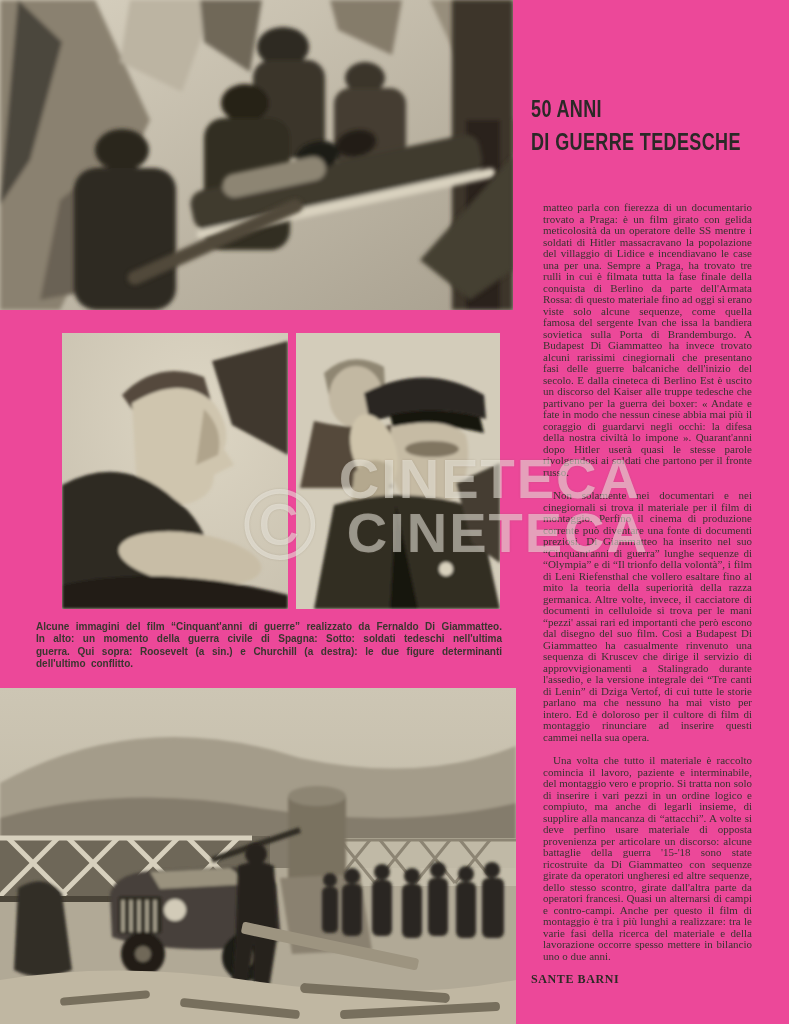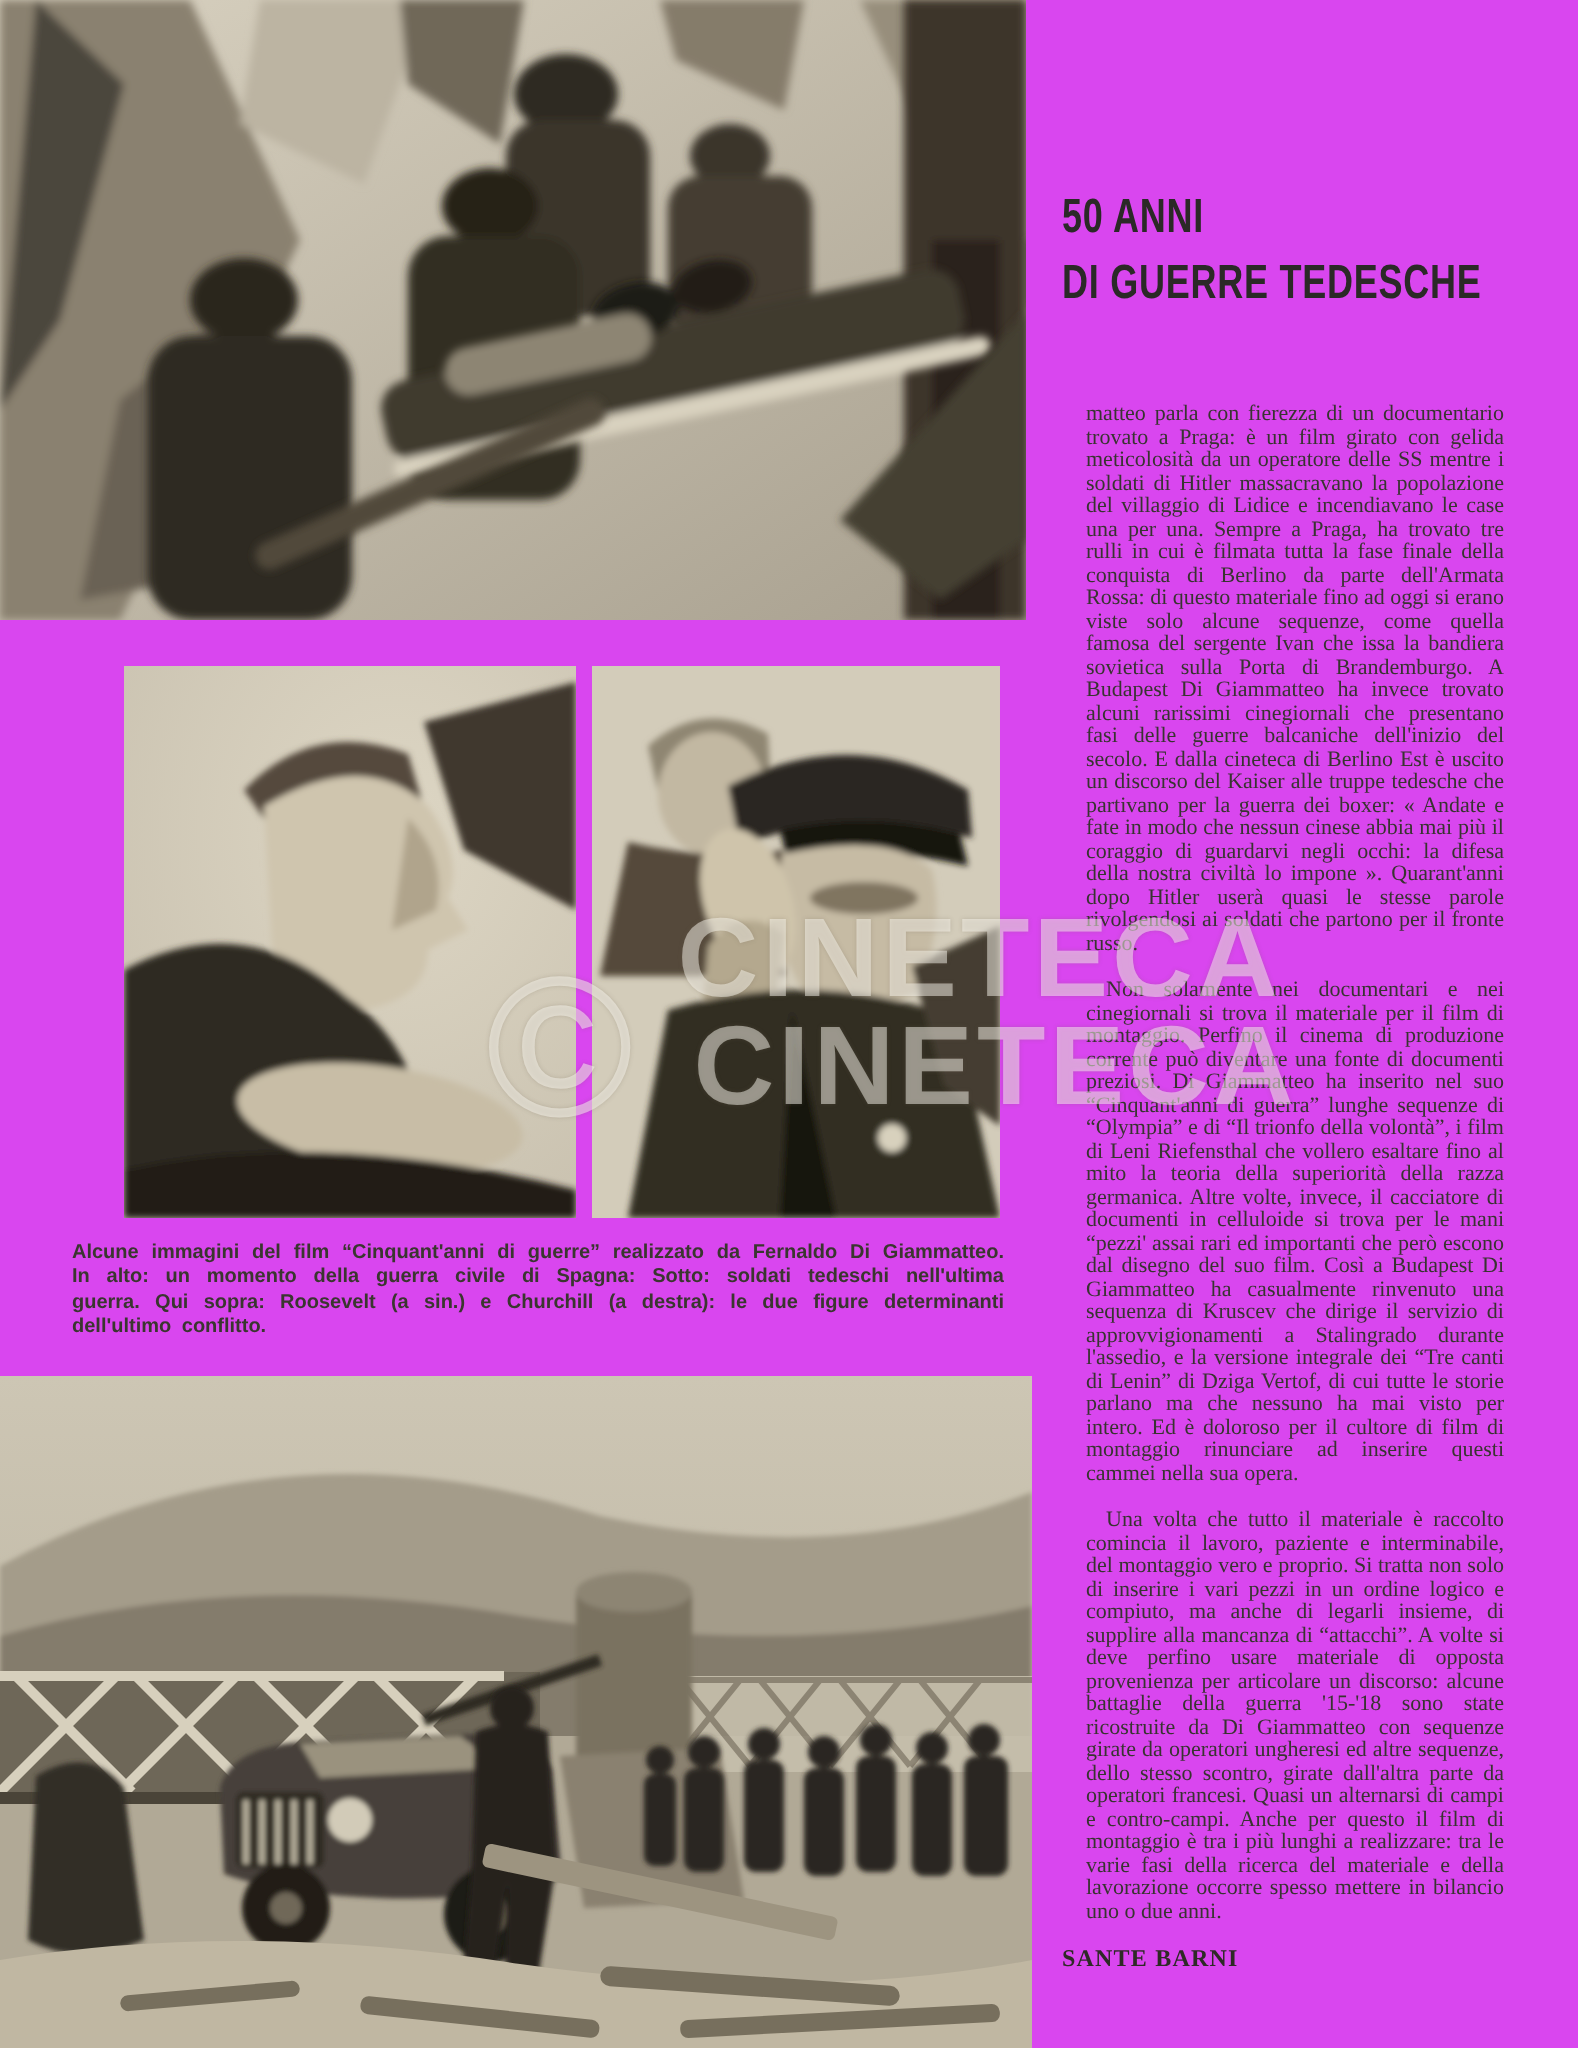--- a/index.html
+++ b/index.html
@@ -1,18 +1,18 @@
 <!DOCTYPE html>
 <html><head>
 <meta charset="utf-8">
 <style>
   html,body{margin:0;padding:0;background:#b9b2a2;}
   .page{
     position:relative;width:789px;height:1024px;margin:0 auto;
-    background:#d946ef;overflow:hidden;
+    background:#ec4899;overflow:hidden;
     font-family:"Liberation Serif", serif;color:#383430;
   }
   .photo{position:absolute;overflow:hidden;}
   .photo svg{display:block;width:100%;height:100%;}
   .photo-top{left:0;top:0;width:513px;height:310px;}
   .photo-ml{left:62px;top:333px;width:226px;height:276px;}
   .photo-mr{left:296px;top:333px;width:204px;height:276px;}
   .photo-bottom{left:0;top:688px;width:516px;height:336px;}
 
   .headline{

